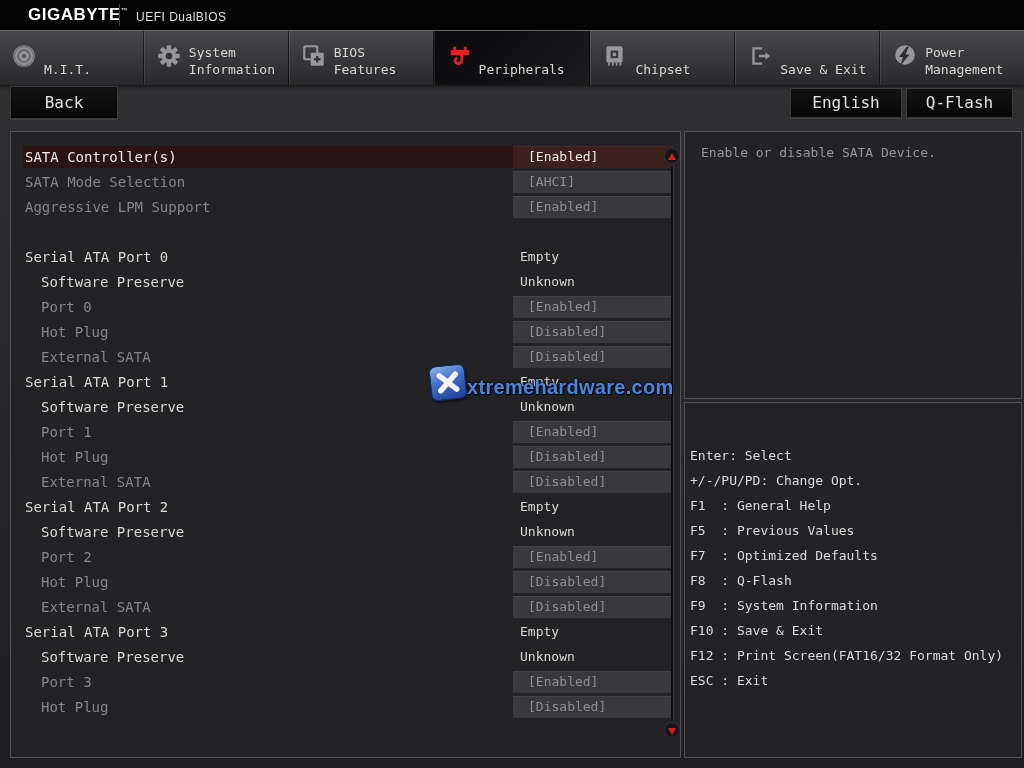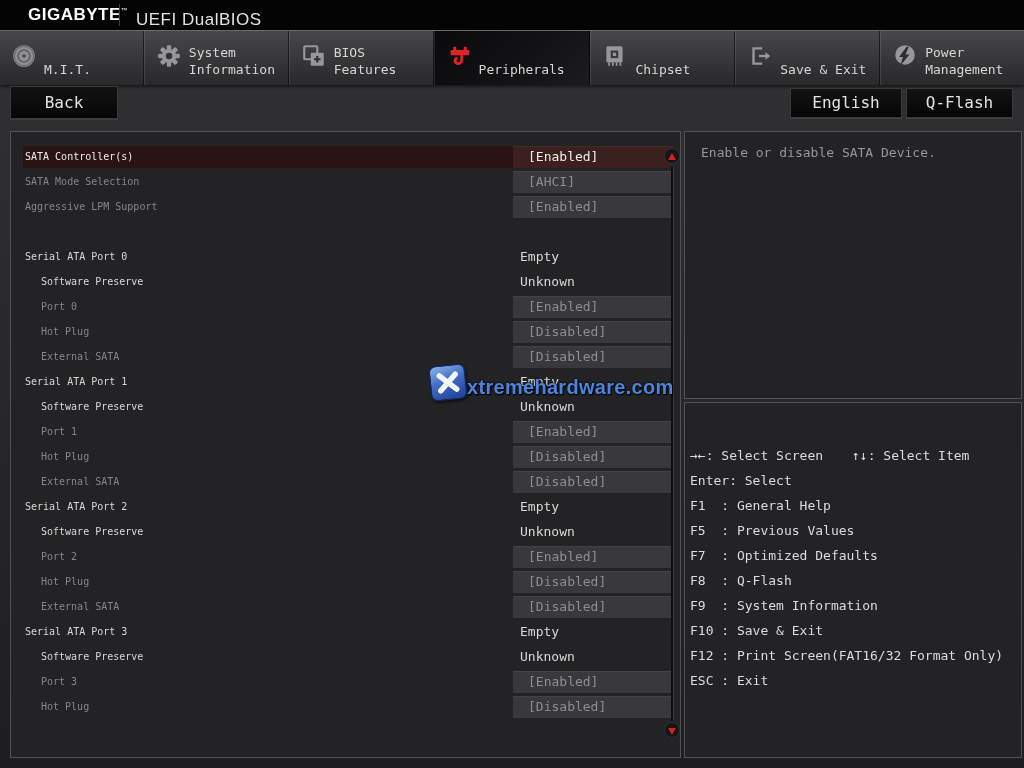--- a/index.html
+++ b/index.html
@@ -6,21 +6,21 @@
   .screen{position:relative;width:1024px;height:768px;overflow:hidden;
     font-family:"DejaVu Sans Mono",monospace;
     background:linear-gradient(180deg,#323234 0%,#2a2a2c 40%,#1e1e20 100%);}
   
   .topbar{position:absolute;left:0;top:0;width:1024px;height:30px;background:#040404;}
   .brand{position:absolute;left:28px;top:5px;font-family:"Liberation Sans",sans-serif;
     font-weight:bold;font-size:17px;letter-spacing:.5px;color:#ffffff;}
   .brand sup{font-size:7px;color:#cfcfcf;}
   .brand-divider{position:absolute;left:119px;top:4px;width:1px;height:22px;background:#3c3c3e;}
   .product{position:absolute;left:136px;top:10px;font-family:"Liberation Sans",sans-serif;
-    font-size:17px;color:#e2e2e2;letter-spacing:.5px;}
+    font-size:12px;color:#e2e2e2;letter-spacing:.5px;}
   
   .tabbar{position:absolute;left:0;top:30px;width:1024px;height:55px;display:flex;
     background:linear-gradient(180deg,#48484a 0%,#39393b 45%,#29292b 100%);
     border-top:1px solid #68686b;box-sizing:border-box;
     box-shadow:0 2px 3px rgba(0,0,0,.5);}
   .tab{position:relative;flex:1;border-left:1px solid rgba(255,255,255,.10);
     border-right:1px solid rgba(0,0,0,.55);box-sizing:border-box;cursor:default;}
   .tab:first-child{border-left:none;}
   .tab:last-child{border-right:none;}
   .tab.active{background:linear-gradient(135deg,#0a0a0c 0%,#121214 55%,#1c1c1e 100%);
@@ -37,21 +37,21 @@
   .btn-english{left:790px;top:88px;width:112px;height:30px;line-height:28px;}
   .btn-qflash{left:906px;top:88px;width:107px;height:30px;line-height:28px;}
   
   .main-panel{position:absolute;left:10px;top:131px;width:671px;height:627px;
     background:#232325;border:1px solid #515156;box-sizing:border-box;}
   .rows{position:absolute;left:0;top:14px;width:100%;}
   .row{position:relative;height:25px;}
   .row.selected::before{content:"";position:absolute;left:12px;top:0;width:642px;height:22px;
     background:#2a1413;}
   .row-label{position:absolute;left:14px;top:0;height:22px;line-height:22px;
-    font-size:10px;color:#d8d8d8;white-space:pre;}
+    font-size:14px;color:#d8d8d8;white-space:pre;}
   .row-label.muted{color:#86868a;}
   .row-label.ind{left:30px;}
   .row-value{position:absolute;font-size:13px;white-space:pre;}
   .row-value.plain{left:509px;top:0;height:22px;line-height:22px;color:#d8d8d8;}
   .row-value.field{left:502px;top:0;width:145px;height:22px;line-height:22px;padding-left:15px;
     background:#39393c;color:#8e8e91;box-shadow:inset 0 1px 0 rgba(255,255,255,.05);}
   .row.selected .row-label{color:#efecec;}
   .row.selected .row-value.field{background:#3b201d;color:#efecec;}
   
   .scroll-track{position:absolute;left:660px;top:34px;width:2px;height:555px;
@@ -278,22 +278,22 @@
         <span class="tri tri-down"></span>
       </div>
   </div>
 
   <div class="help-panel">
     <div class="help-text">Enable or disable SATA Device.</div>
   </div>
 
   <div class="keys-panel">
     <div class="keys" id="keys">
-        <div class="key-line"><span class="key-seg">→←: Select Screen</span><span class="key-seg seg2">↑↓: Select Item</span></div>
         <div class="key-line"><span class="key-seg">Enter: Select</span></div>
+        <div class="key-line"><span class="key-seg">+/-/PU/PD: Change Opt.</span></div>
         <div class="key-line"><span class="key-seg">F1  : General Help</span></div>
         <div class="key-line"><span class="key-seg">F5  : Previous Values</span></div>
         <div class="key-line"><span class="key-seg">F7  : Optimized Defaults</span></div>
         <div class="key-line"><span class="key-seg">F8  : Q-Flash</span></div>
         <div class="key-line"><span class="key-seg">F9  : System Information</span></div>
         <div class="key-line"><span class="key-seg">F10 : Save &amp; Exit</span></div>
         <div class="key-line"><span class="key-seg">F12 : Print Screen(FAT16/32 Format Only)</span></div>
         <div class="key-line"><span class="key-seg">ESC : Exit</span></div>
       </div>
   </div>

